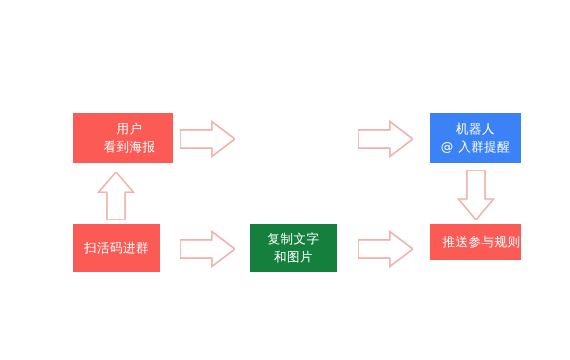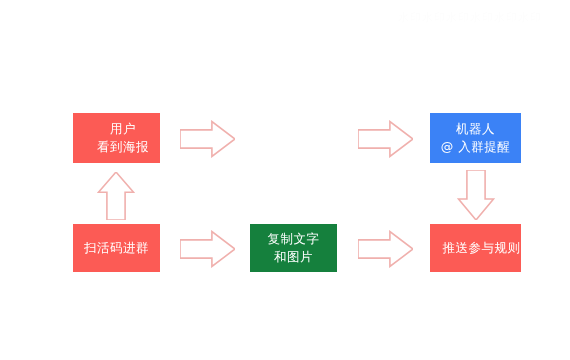--- a/index.html
+++ b/index.html
@@ -56,36 +56,36 @@
     display: block;
   }
 </style>
 </head>
 <body>
 
 <div id="canvas">
 
   <div class="watermark">水印水印水印水印水印水印</div>
 
-  <div class="node" id="node-n1" style="left: 73px; top: 113px; width: 87px; height: 50px; background: rgb(252, 91, 85); color: rgb(255, 255, 255); padding-left: 13px;">
+  <div class="node" id="node-n1" style="left: 73px; top: 113px; width: 100px; height: 50px; background: rgb(252, 91, 85); color: rgb(255, 255, 255); padding-left: 13px;">
     <span class="label">用户
 看到海报</span>
   </div>
   <div class="node" id="node-n3" style="left: 430px; top: 113px; width: 91px; height: 50px; background: #3b82f6; color: rgb(255, 255, 255);">
     <span class="label">机器人
 @ 入群提醒</span>
   </div>
   <div class="node" id="node-n4" style="left: 73px; top: 224px; width: 87px; height: 48px; background: rgb(252, 91, 85); color: rgb(255, 255, 255);">
     <span class="label">扫活码进群</span>
   </div>
   <div class="node" id="node-n5" style="left: 250px; top: 224px; width: 87px; height: 48px; background: #15803d; color: rgb(255, 255, 255);">
     <span class="label">复制文字
 和图片</span>
   </div>
-  <div class="node" id="node-n6" style="left: 430px; top: 224px; width: 91px; height: 48px; background: rgb(252, 91, 85); color: rgb(255, 255, 255); padding-left: 12px;">
+  <div class="node" id="node-n6" style="left: 430px; top: 224px; width: 91px; height: 36px; background: rgb(252, 91, 85); color: rgb(255, 255, 255); padding-left: 12px;">
     <span class="label">推送参与规则</span>
   </div>
 
   <div class="arrow" id="arrow-a1" style="left: 180px; top: 120px; width: 55px; height: 38px;">
       <svg width="55" height="38" viewBox="0 0 55 38">
         <polygon points="0.0,9.9 31.9,9.9 31.9,1.5 55.0,19.0 31.9,36.5 31.9,28.1 0.0,28.1" fill="#ffffff" stroke="#f0b0ad" stroke-width="1.6" stroke-linejoin="miter"></polygon>
       </svg>
     </div>
   <div class="arrow" id="arrow-a2" style="left: 358px; top: 120px; width: 55px; height: 38px;">
       <svg width="55" height="38" viewBox="0 0 55 38">

